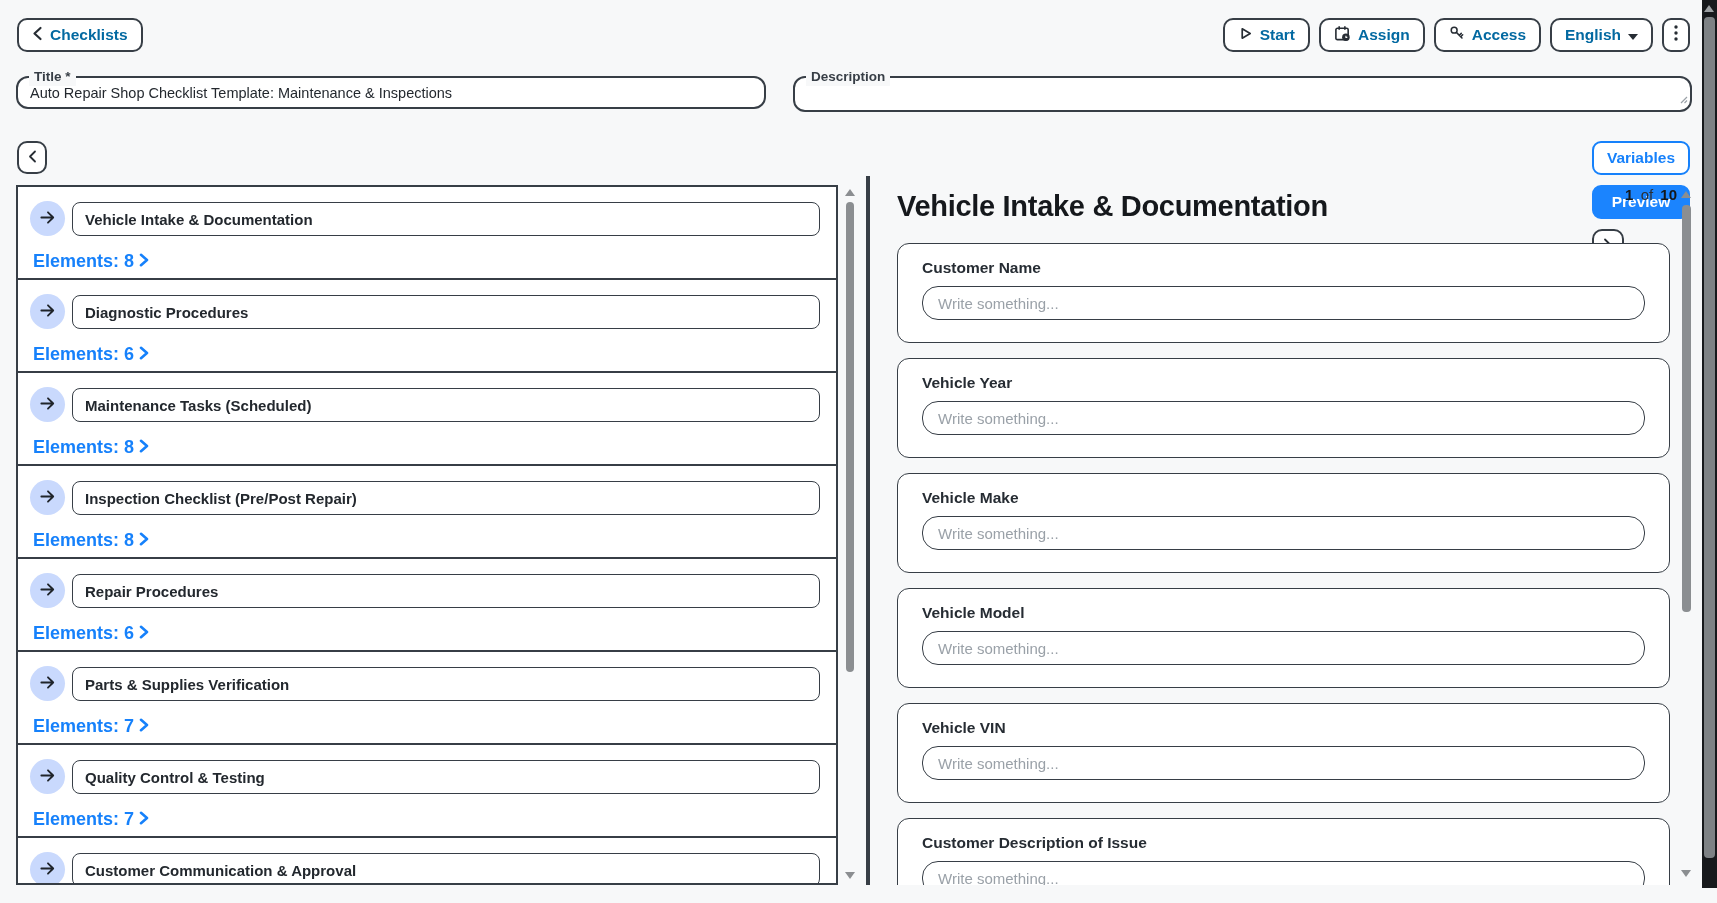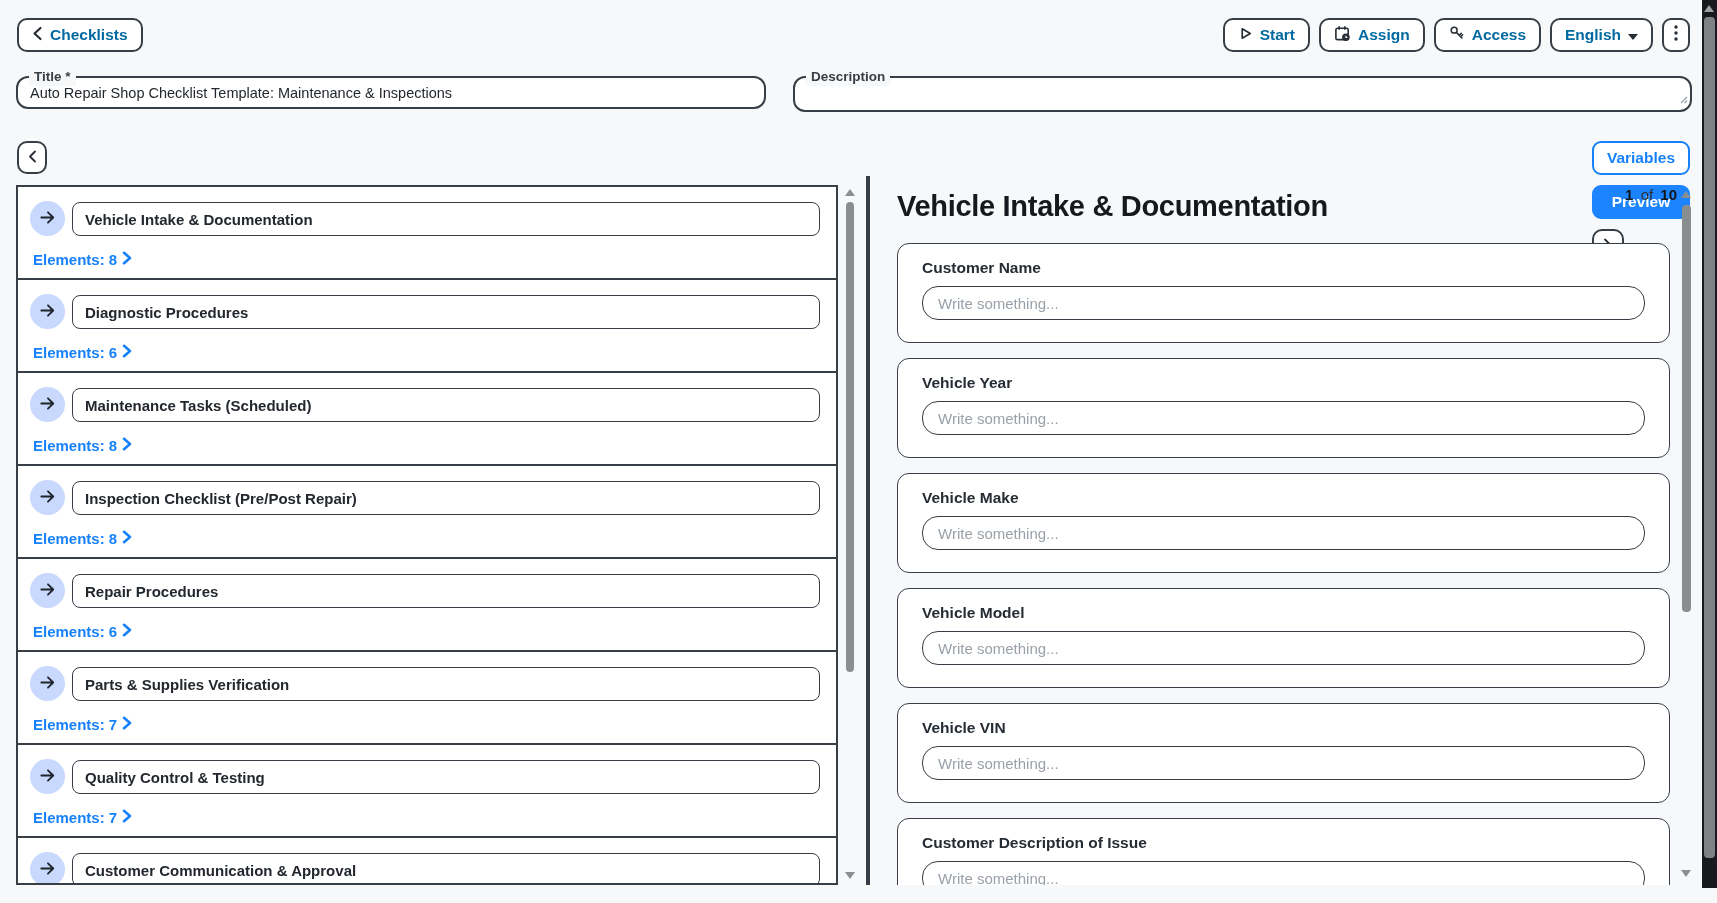--- a/index.html
+++ b/index.html
@@ -66,21 +66,21 @@
   }
   .section-title-input {
     position:absolute; left:54px; right:16px; top:15px; height:34px;
     border:1.7px solid #373e46; border-radius:8px; background:#fff;
     display:flex; align-items:center; padding:0 12px;
     font-weight:700; font-size:15px; color:#23282e; overflow:hidden; white-space:nowrap;
   }
   .elements-link {
     position:absolute; left:15px; top:64px;
     display:inline-flex; align-items:center; gap:5px;
-    color:#1681fb; font-weight:700; font-size:15px; cursor:pointer;
+    color:#1681fb; font-weight:700; font-size:18px; cursor:pointer;
   }
 
   
   .panel-divider { position:absolute; left:866px; top:176px; width:4px; height:709px; background:#373e46; }
 
   
   .preview-panel { position:absolute; left:897px; top:186px; width:773px; height:699px; overflow:hidden; }
   .preview-heading {
     font-size:29px; font-weight:700; color:#15181c; letter-spacing:-0.3px;
     line-height:36px; margin-top:2px;

